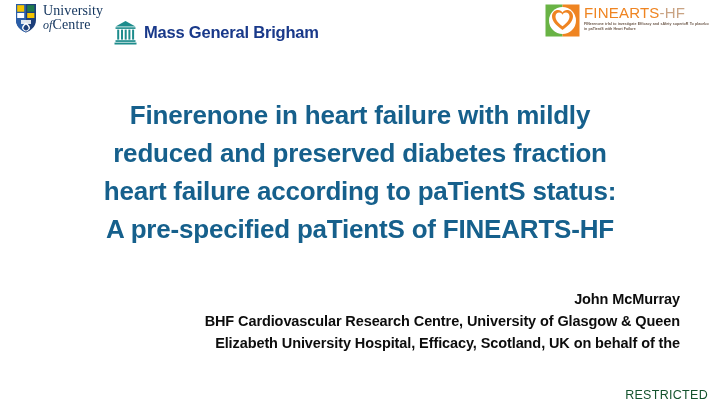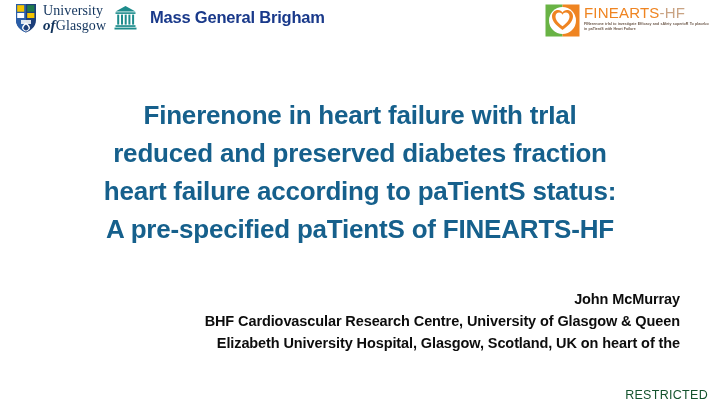--- a/index.html
+++ b/index.html
@@ -50,32 +50,31 @@
   .uog-line1 {
     font-size: 14px;
     letter-spacing: 0.1px;
   }
   .uog-line2 {
     font-size: 14px;
     letter-spacing: 0.1px;
   }
   .uog-line2 .of {
     font-style: italic;
-    font-size: 15px;
-    font-weight: bold;
+    font-size: 12px;
   }
 
   
   .mgb-logo {
     position: absolute;
     left: 114px;
-    top: 5px;
+    top: 20px;
     display: flex;
     align-items: center;
-    gap: 13px;
+    gap: 7px;
     text-align: right;
   }
   .mgb-mark {
     width: 23px;
     height: 25px;
   }
   .mgb-text {
     font-family: "Liberation Sans", sans-serif;
     font-weight: bold;
     font-size: 16.5px;
@@ -193,21 +192,21 @@
           <rect x="13.2" y="2.2" width="7.2" height="6.5" fill="#1f7a4d"></rect>
           <rect x="3.2" y="10" width="7" height="5" fill="#ffffff"></rect>
           <rect x="13.2" y="10" width="7.2" height="5" fill="#f5c400"></rect>
           <path d="M7 17 h10 v4 h-10 z" fill="#ffffff" opacity="0.85"></path>
           <path d="M12 19.5 c-3 2 -4 4 -4 5.5 c0 1.6 1.8 2.8 4 3.6 c2.2 -0.8 4 -2 4 -3.6 c0 -1.5 -1 -3.5 -4 -5.5 z" fill="#ffffff"></path>
           <path d="M12 21.5 c-1.9 1.4 -2.6 2.7 -2.6 3.7 c0 1 1.1 1.8 2.6 2.4 c1.5 -0.6 2.6 -1.4 2.6 -2.4 c0 -1 -0.7 -2.3 -2.6 -3.7 z" fill="#1d3f7a"></path>
         </svg>
       </span>
       <span class="uog-wordmark">
         <span class="uog-line1">University</span>
-        <span class="uog-line2"><span class="of">of</span><span>Glasgow</span></span>
+        <span class="uog-line2"><span class="of">of</span><span>Centre</span></span>
       </span>
     </div>
 
     <div class="mgb-logo">
       <span class="mgb-mark">
         <svg width="23" height="25" viewBox="0 0 23 25" xmlns="http://www.w3.org/2000/svg">
           <path d="M11.5 1 L21.5 6.5 H1.5 Z" fill="#1d8c8c"></path>
           <rect x="1.5" y="7.3" width="20" height="1.6" fill="#1d8c8c"></rect>
           <rect x="3.2" y="9.6" width="2" height="10" fill="#1d8c8c"></rect>
           <rect x="7" y="9.6" width="2" height="10" fill="#1d8c8c"></rect>
@@ -232,27 +231,27 @@
         </svg>
       </span>
       <span class="fhf-textblock">
         <span class="fhf-title"><span class="fa">FINEARTS</span><span class="hf">-HF</span></span>
         <span class="fhf-sub">FINerenone trIal to investigate Efficacy and sAfety superioR To placebo in paTientS with Heart Failure</span>
       </span>
     </div>
   </div>
 
   <div class="title">
-    <span class="tline">Finerenone in heart failure with trIal</span>
+    <span class="tline">Finerenone in heart failure with mildly</span>
     <span class="tline">reduced and preserved diabetes fraction</span>
     <span class="tline">heart failure according to paTientS status:</span>
     <span class="tline">A pre-specified paTientS of FINEARTS-HF</span>
   </div>
 
   <div class="authors">
     <span class="aline">John McMurray</span>
     <span class="aline">BHF Cardiovascular Research Centre, University of Glasgow &amp; Queen</span>
-    <span class="aline">Elizabeth University Hospital, Glasgow, Scotland, UK on heart of the</span>
+    <span class="aline">Elizabeth University Hospital, Efficacy, Scotland, UK on behalf of the</span>
   </div>
 
   <div class="restricted">RESTRICTED</div>
 
 </div>
 
 </body></html>

